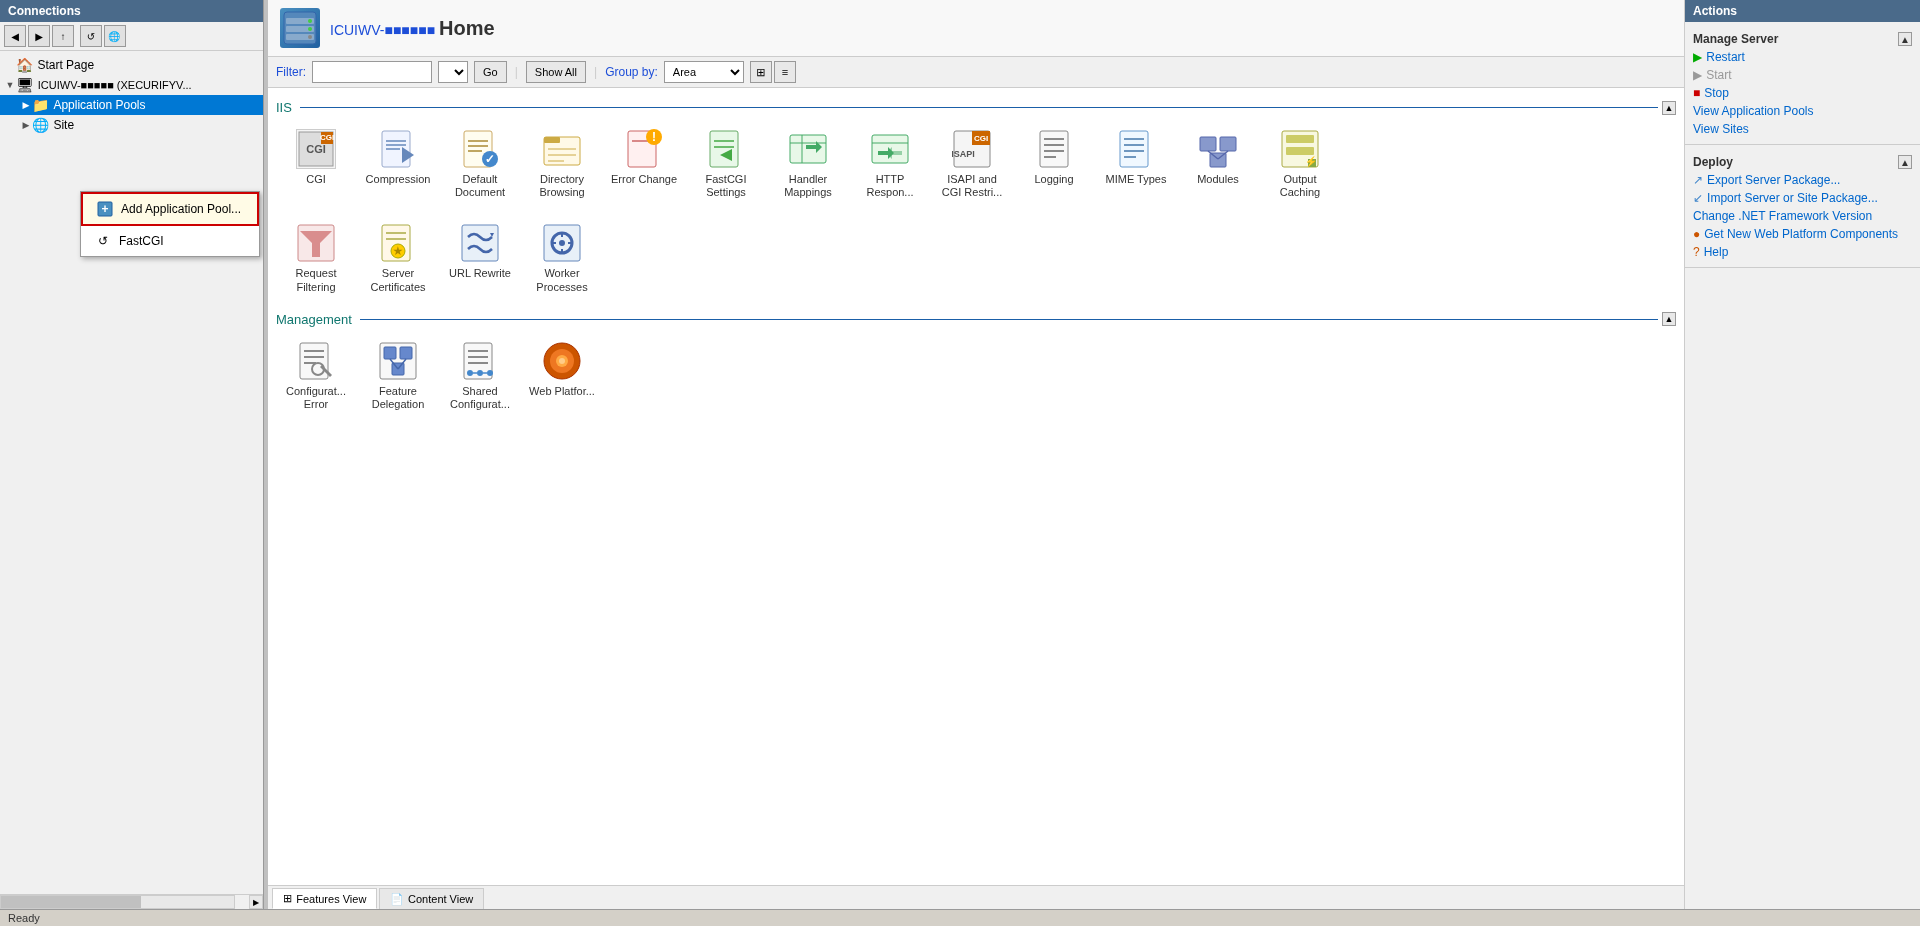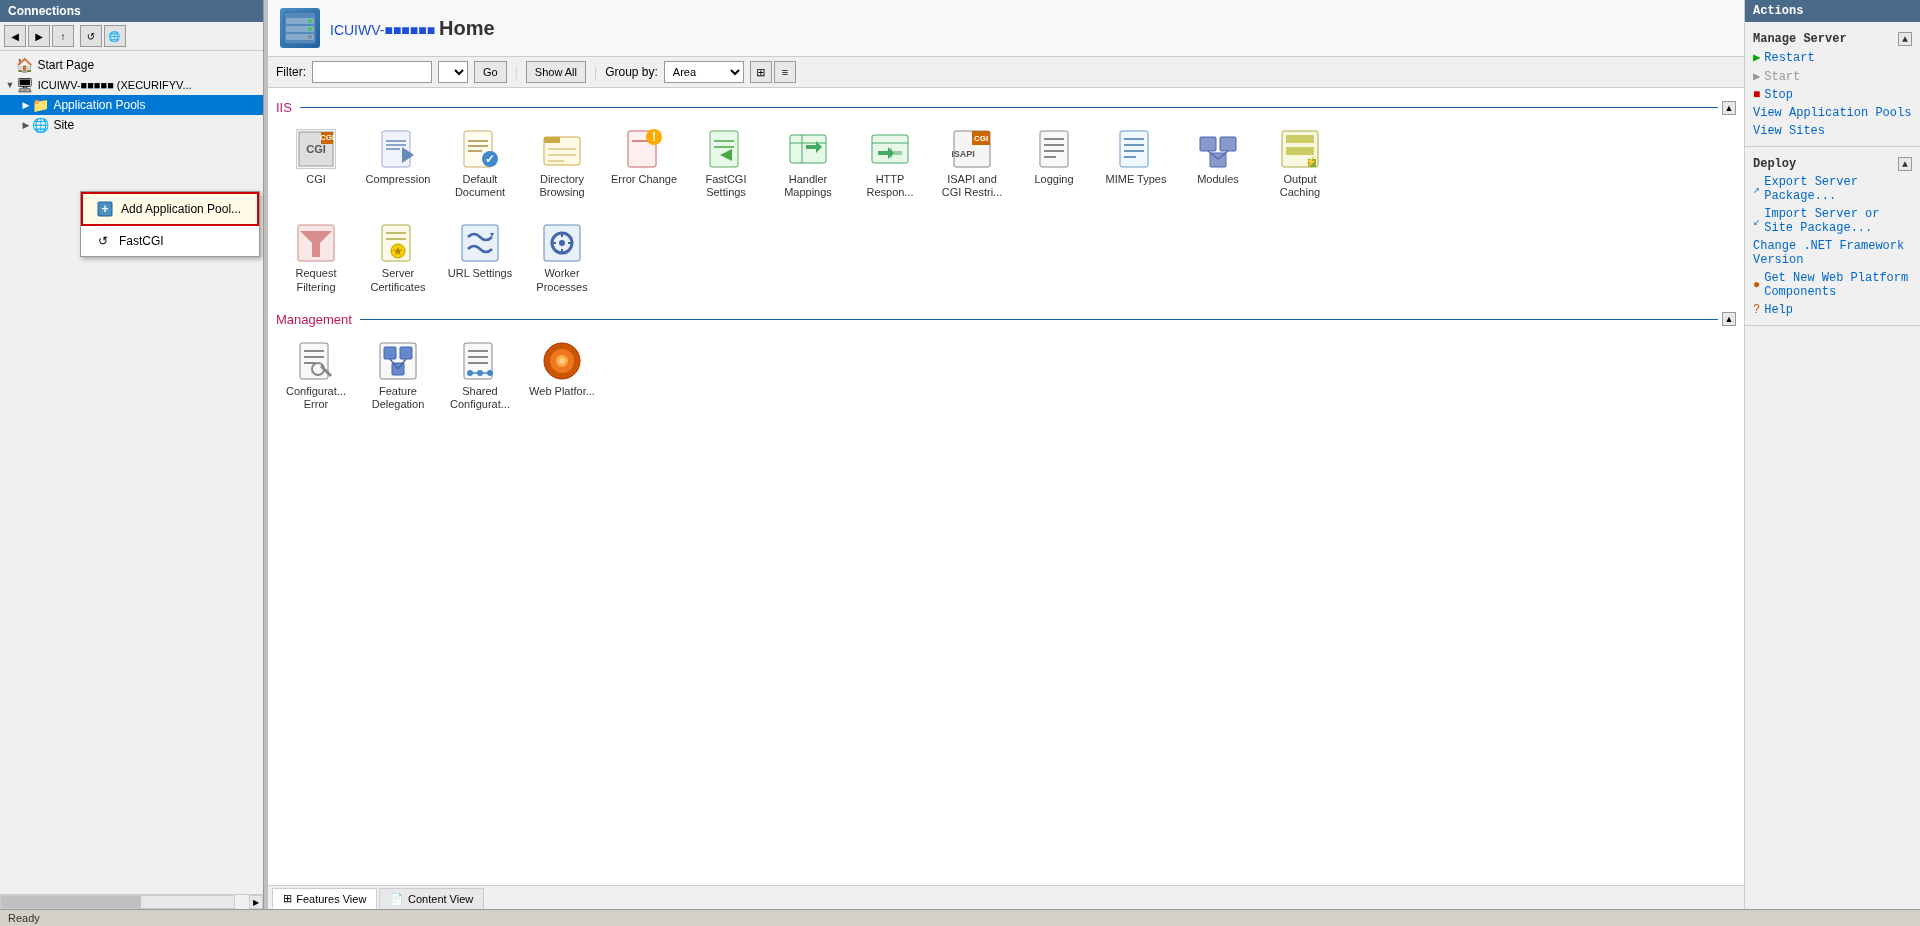--- a/index.html
+++ b/index.html
@@ -114,21 +114,21 @@
 
     
     .filter-bar {
       display: flex;
       align-items: center;
       padding: 4px 8px;
       border-bottom: 1px solid #ccc;
       background: #f0f0f0;
       gap: 6px;
     }
-    .filter-bar label { font-size: 12px; color: #000000; }
+    .filter-bar label { font-size: 12px; color: #1d4ed8; }
     .filter-bar select, .filter-bar input {
       height: 22px;
       border: 1px solid #999;
       background: white;
       font-size: 11px;
       padding: 0 4px;
     }
     .filter-bar button {
       height: 22px;
       padding: 0 8px;
@@ -154,21 +154,21 @@
       padding: 8px;
     }
     .section-header {
       display: flex;
       align-items: center;
       margin-bottom: 8px;
       margin-top: 4px;
     }
     .section-label {
       font-size: 13px;
-      color: #be185d;
+      color: #0f766e;
       font-weight: normal;
       margin-right: 8px;
     }
     .section-line {
       flex: 1;
       height: 1px;
       background: #1a5fa8;
     }
     .section-expand {
       width: 14px; height: 14px;
@@ -236,26 +236,25 @@
     .status-bar {
       background: #d4d0c8;
       border-top: 1px solid #999;
       padding: 2px 8px;
       font-size: 11px;
       color: #333;
     }
 
     
     .actions-panel {
-      width: 176px;
+      width: 236px;
       background: #f0f0f0;
       border-left: 1px solid #ccc;
       flex-shrink: 0;
       overflow-y: auto;
-      font-family: Liberation Mono, monospace;
     }
     .actions-header {
       background: #4a6a8a;
       color: white;
       padding: 4px 8px;
       font-weight: bold;
       font-size: 12px;
     }
     .actions-section {
       padding: 6px 0;
@@ -612,21 +611,21 @@
 
         <div class="feature-icon">
           <div class="icon-img">
             <svg width="40" height="40" viewBox="0 0 40 40">
               <rect x="2" y="2" width="36" height="36" rx="2" fill="#e8f0f8" stroke="#6688bb" stroke-width="1"></rect>
               <path d="M8 14 Q14 8 20 14 Q26 20 32 14" fill="none" stroke="#4466aa" stroke-width="2.5"></path>
               <path d="M8 26 Q14 20 20 26 Q26 32 32 26" fill="none" stroke="#4466aa" stroke-width="2.5"></path>
               <polygon points="32,14 30,10 34,10" fill="#4466aa"></polygon>
             </svg>
           </div>
-          <span class="icon-label">URL Settings</span>
+          <span class="icon-label">URL Rewrite</span>
         </div>
 
         <div class="feature-icon">
           <div class="icon-img">
             <svg width="40" height="40" viewBox="0 0 40 40">
               <rect x="2" y="2" width="36" height="36" rx="2" fill="#e8f0f8" stroke="#6688bb" stroke-width="1"></rect>
               <circle cx="20" cy="20" r="10" fill="none" stroke="#4466aa" stroke-width="3"></circle>
               <line x1="20" y1="10" x2="20" y2="14" stroke="#4466aa" stroke-width="2"></line>
               <line x1="20" y1="26" x2="20" y2="30" stroke="#4466aa" stroke-width="2"></line>
               <line x1="10" y1="20" x2="14" y2="20" stroke="#4466aa" stroke-width="2"></line>

